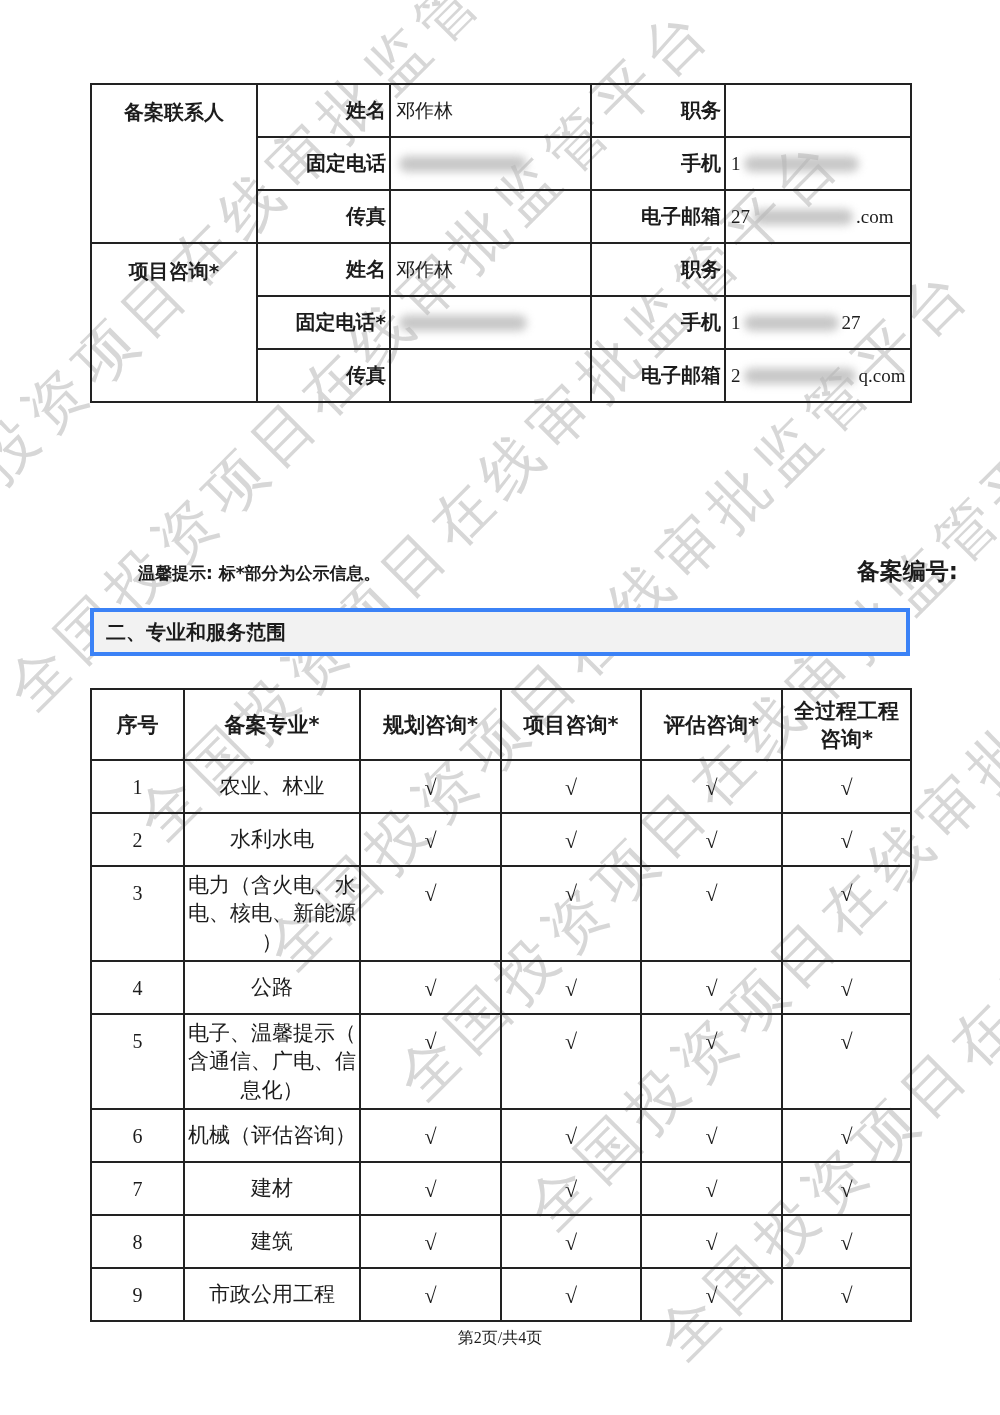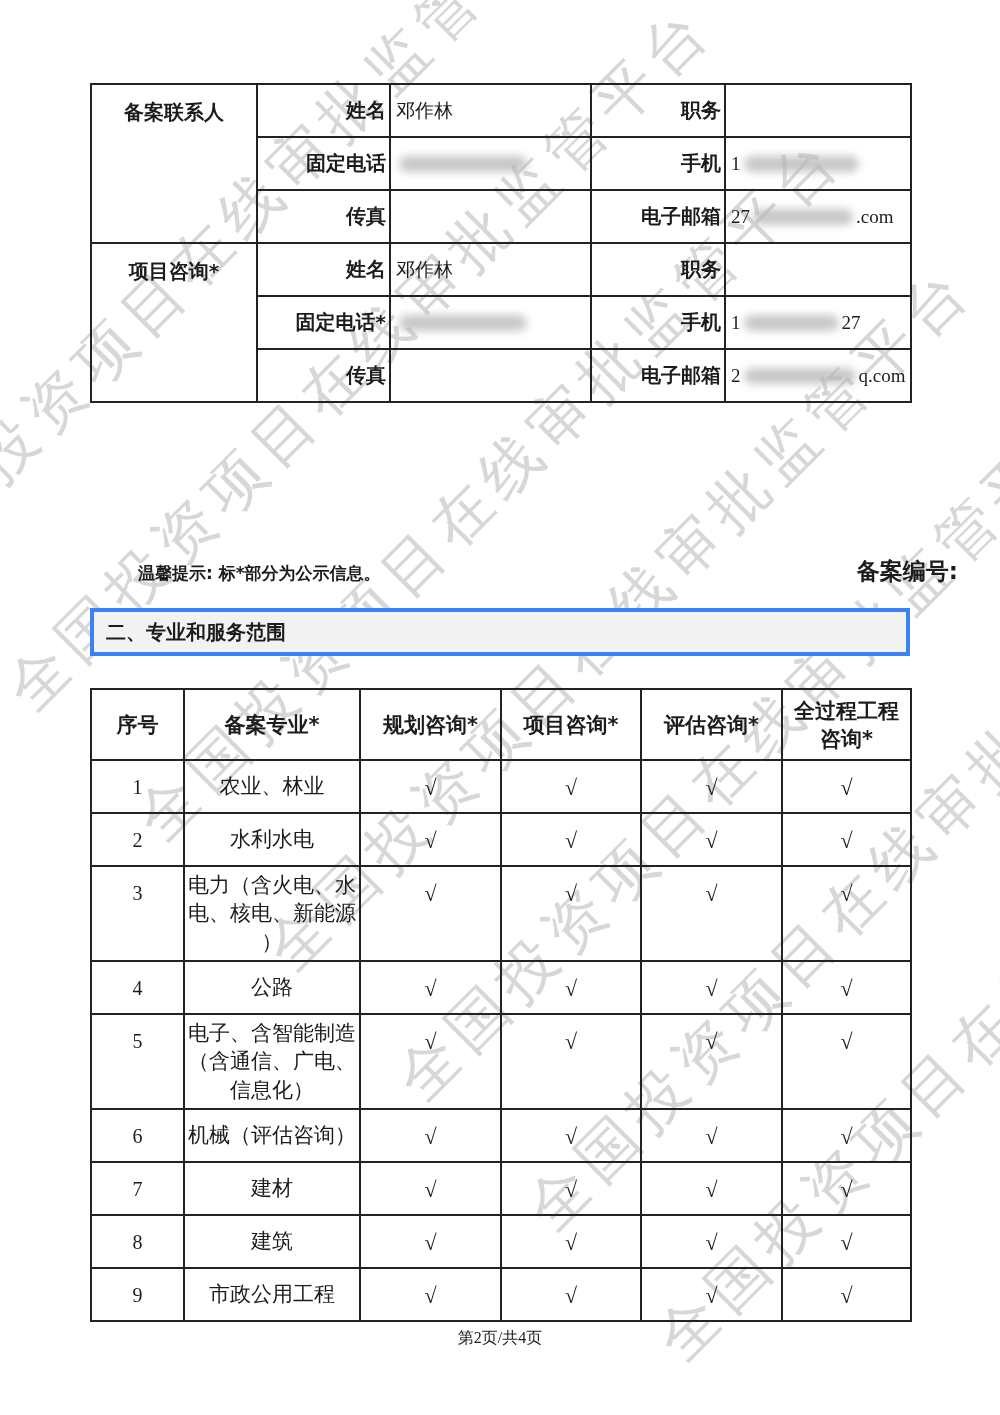--- a/index.html
+++ b/index.html
@@ -183,21 +183,21 @@
           <tr>
             <td class="no">4</td>
             <td class="spec">公路</td>
             <td class="check">√</td>
             <td class="check">√</td>
             <td class="check">√</td>
             <td class="check">√</td>
           </tr>
           <tr>
             <td class="no">5</td>
-            <td class="spec">电子、含智能制造（含通信、广电、信息化）</td>
+            <td class="spec">电子、温馨提示（含通信、广电、信息化）</td>
             <td class="check">√</td>
             <td class="check">√</td>
             <td class="check">√</td>
             <td class="check">√</td>
           </tr>
           <tr>
             <td class="no">6</td>
             <td class="spec">机械（评估咨询）</td>
             <td class="check">√</td>
             <td class="check">√</td>

